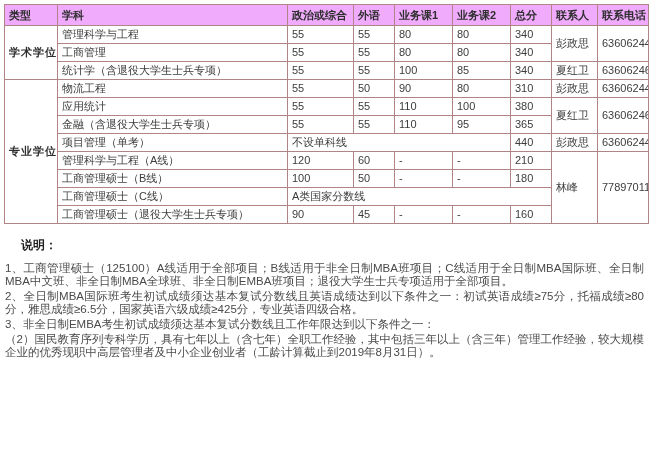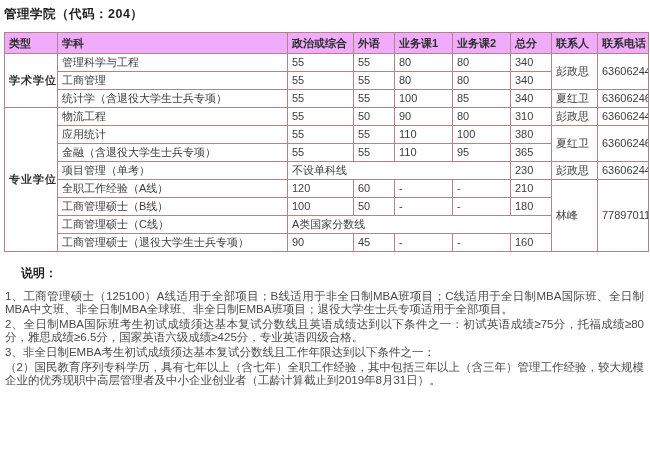--- a/index.html
+++ b/index.html
@@ -45,21 +45,20 @@
     font-size:11.5px; color:#4a4a4a;
     line-height:13px; margin:0 0 2px 0;
     text-align:justify;
   }
 </style>
 </head>
 <body>
 
 <div class="page">
 
-  <div class="doc-title">管理学院（代码：204）</div>
 
   <table class="score-table">
     <colgroup>
       <col style="width:53px">
         <col style="width:230px">
         <col style="width:66px">
       <col style="width:41px">
         <col style="width:58px">
         <col style="width:58px">
       <col style="width:41px">
@@ -139,27 +138,27 @@
         <td>55</td>
         <td>55</td>
         <td>110</td>
         <td>95</td>
         <td>365</td>
       </tr>
 
       <tr>
         <td>项目管理（单考）</td>
         <td colspan="4">不设单科线</td>
-        <td>230</td>
+        <td>440</td>
         <td>彭政思</td>
         <td>63606244</td>
       </tr>
 
       <tr>
-        <td>全职工作经验（A线）</td>
+        <td>管理科学与工程（A线）</td>
         <td>120</td>
         <td>60</td>
         <td>-</td>
         <td>-</td>
         <td>210</td>
         <td rowspan="4">林峰</td>
         <td rowspan="4">77897011</td>
       </tr>
 
       <tr>

